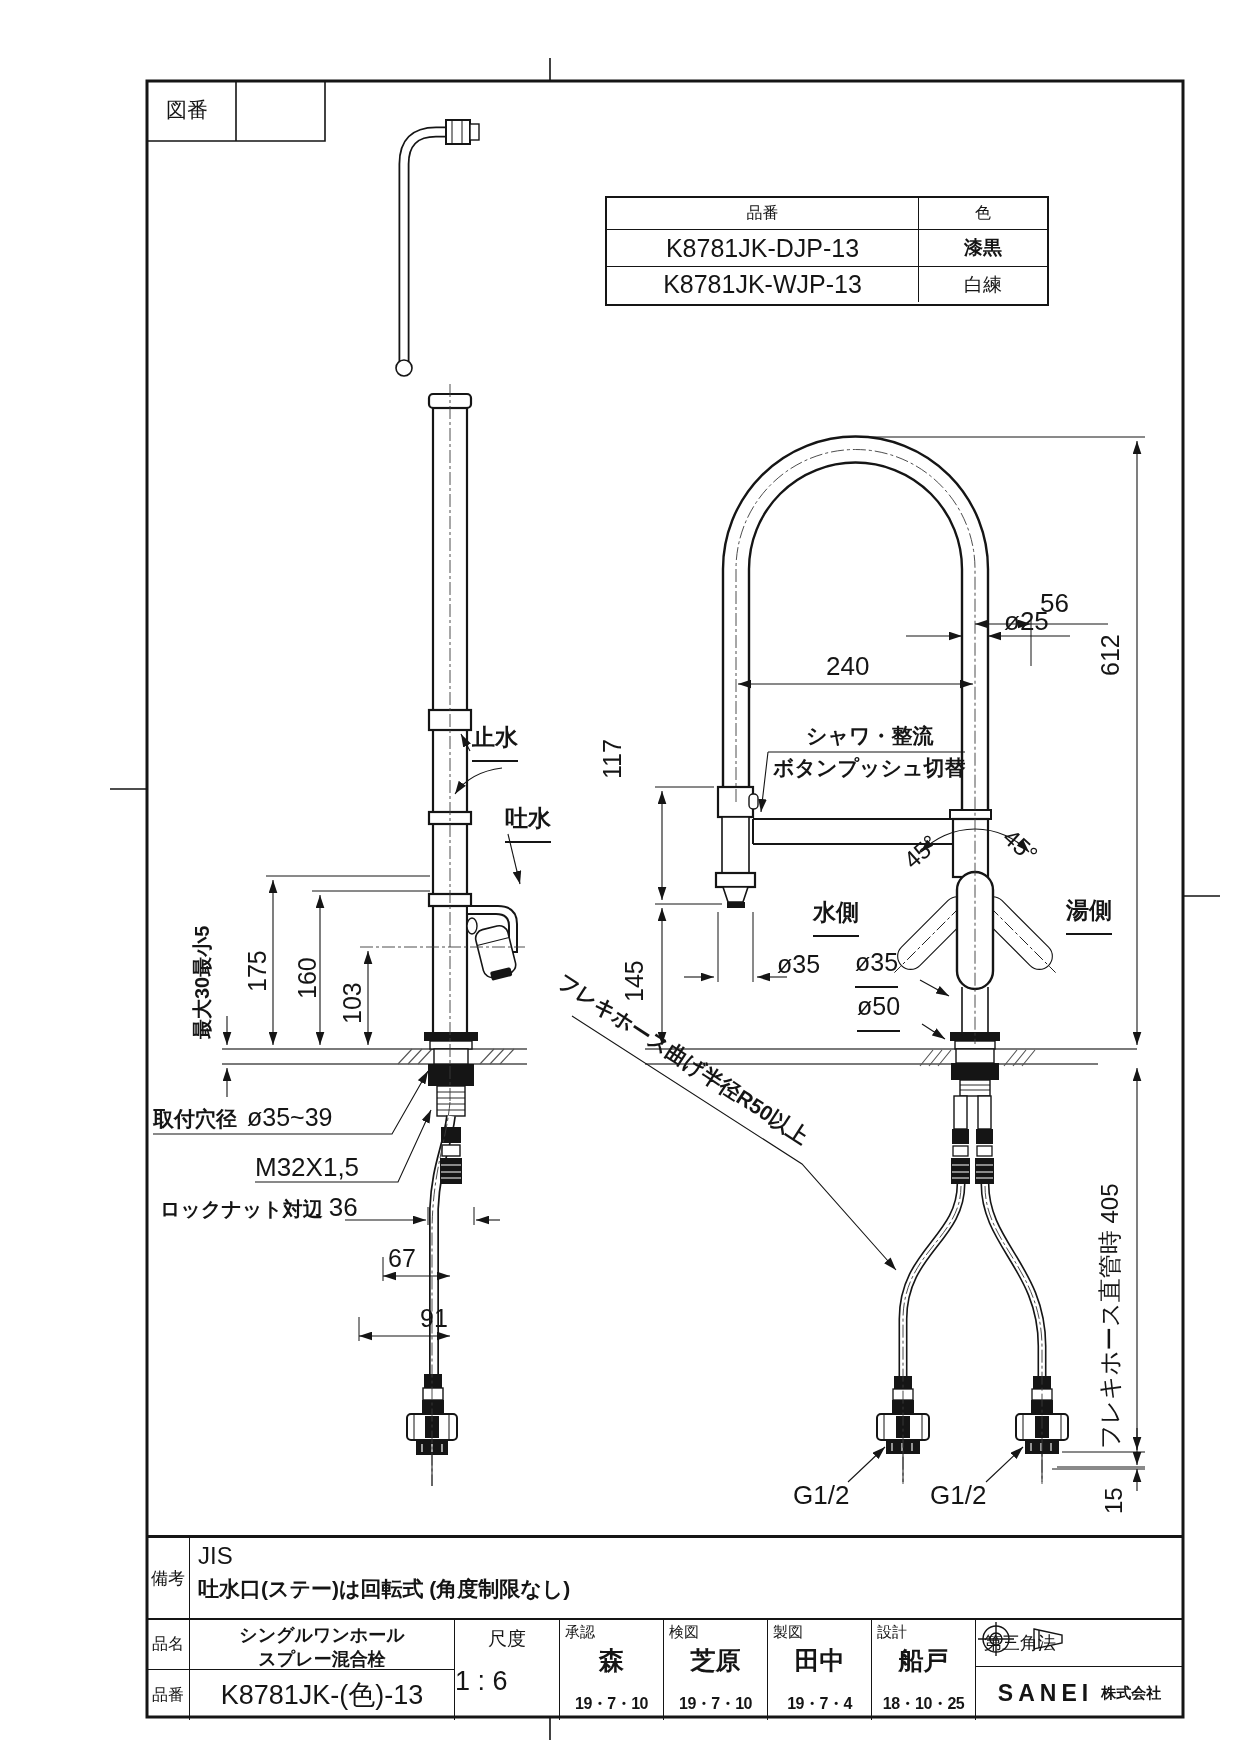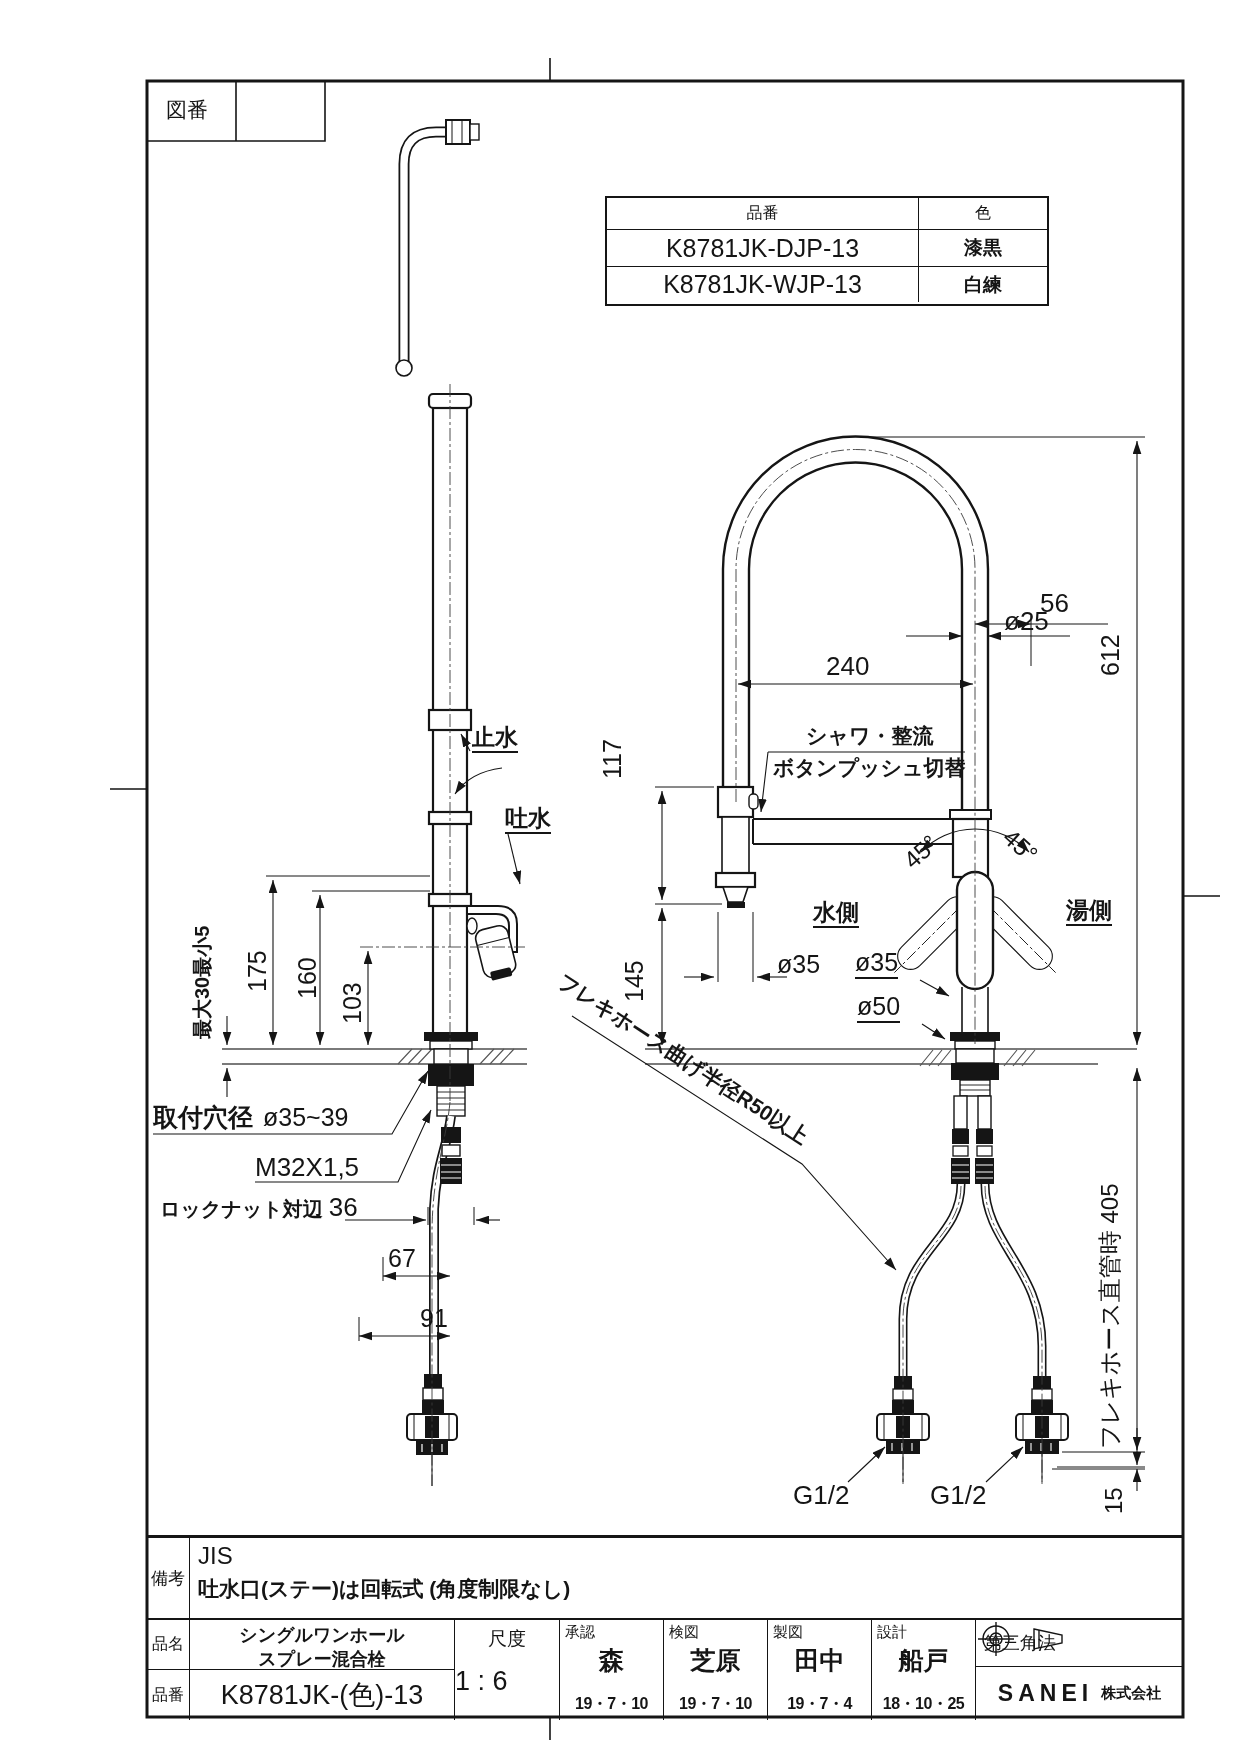--- a/index.html
+++ b/index.html
@@ -1,21 +1,21 @@
 <!DOCTYPE html>
 <html><head>
 <meta charset="utf-8">
 <style>
   html,body{margin:0;padding:0;background:#ffffff;}
   .sheet{position:relative;width:1240px;height:1754px;background:#ffffff;overflow:hidden;
          font-family:"Liberation Sans","DejaVu Sans",sans-serif;color:#151515;margin-top:24px;}
   svg{position:absolute;left:0;top:0;}
   .lb{position:absolute;white-space:nowrap;line-height:1;color:#151515;}
   .b{font-weight:bold;}
-  .u{border-bottom:2px solid #151515;padding-bottom:2px;}
+  .u{border-bottom:2px solid #151515;padding-bottom:11px;}
   .r90{transform:rotate(-90deg);transform-origin:0 0;}
   
   .ptable{position:absolute;left:605px;top:172px;width:440px;height:106px;border:2px solid #151515;
           display:grid;grid-template-columns:312px 128px;grid-template-rows:32px 37px 35px;}
   .ptable>div{border-right:1.5px solid #151515;border-bottom:1.5px solid #151515;
               display:flex;align-items:center;justify-content:center;overflow:hidden;}
   .ptable>div:nth-child(2n){border-right:none;}
   .ptable>div:nth-child(n+5){border-bottom:none;}
   
   .tblock{position:absolute;left:147px;top:1511px;width:1036px;height:182px;border-top:3px solid #151515;box-sizing:border-box;}
@@ -234,31 +234,31 @@
   </svg>
 
   <div class="lb" style="left:166px;top:75px;font-size:21px">図番</div>
 
   <div class="ptable">
     <div style="font-size:16px">品番</div>
     <div style="font-size:16px">色</div>
     <div style="font-size:25px">K8781JK-DJP-13</div>
     <div style="font-size:19px;font-weight:bold">漆黒</div>
     <div style="font-size:25px">K8781JK-WJP-13</div>
-    <div style="font-size:19px;font-weight:bold">白練</div>
+    <div style="font-size:19px;font-weight:normal">白練</div>
   </div>
 
   <div class="lb b u" style="left:472px;top:702px;font-size:23px">止水</div>
   <div class="lb b u" style="left:505px;top:783px;font-size:23px">吐水</div>
   <div class="lb b r90" style="left:192px;top:1015px;font-size:20px">最大30最小5</div>
   <div class="lb r90" style="left:245px;top:968px;font-size:25px">175</div>
   <div class="lb r90" style="left:295px;top:975px;font-size:25px">160</div>
   <div class="lb r90" style="left:340px;top:1000px;font-size:25px">103</div>
   <div class="lb" style="left:153px;top:1081px">
-    <span class="b" style="font-size:25px">取付穴径</span><span style="font-size:25px;margin-left:10px">ø35~39</span>
+    <span class="b" style="font-size:21px">取付穴径</span><span style="font-size:25px;margin-left:10px">ø35~39</span>
   </div>
   <div class="lb" style="left:255px;top:1130px;font-size:26px">M32X1,5</div>
   <div class="lb" style="left:160px;top:1170px">
     <span class="b" style="font-size:20px">ロックナット対辺</span><span style="font-size:26px;margin-left:6px">36</span>
   </div>
   <div class="lb" style="left:388px;top:1222px;font-size:25px">67</div>
   <div class="lb" style="left:420px;top:1282px;font-size:25px">91</div>
 
   <div class="lb" style="left:1004px;top:584px;font-size:26px">ø25</div>
   <div class="lb" style="left:826px;top:629px;font-size:26px">240</div>

